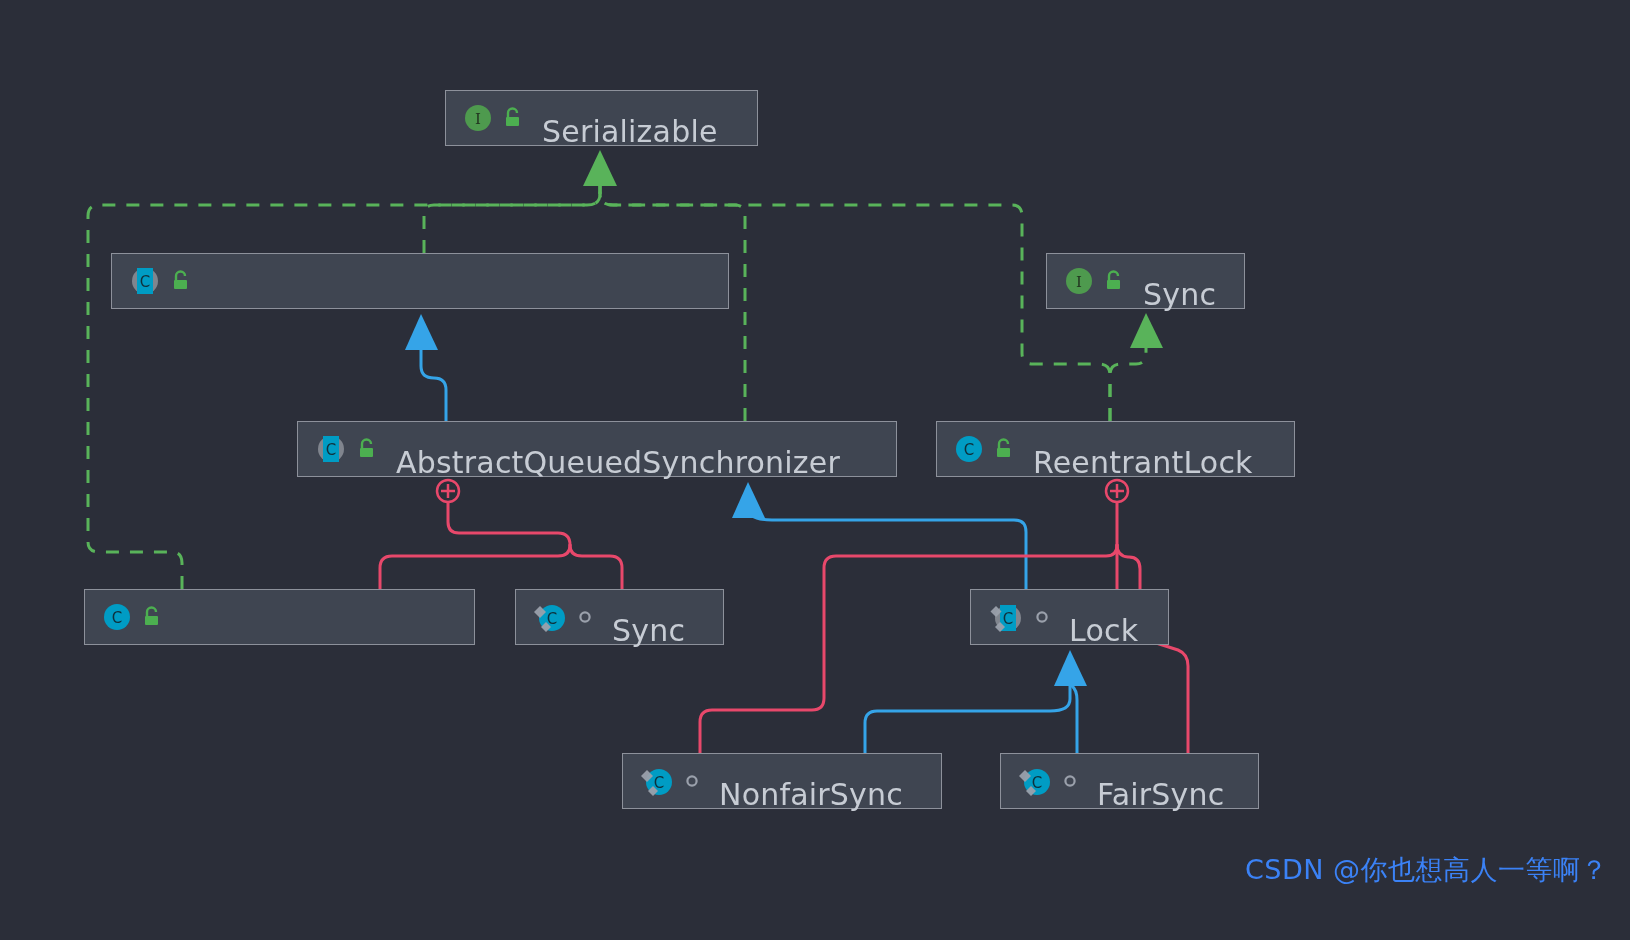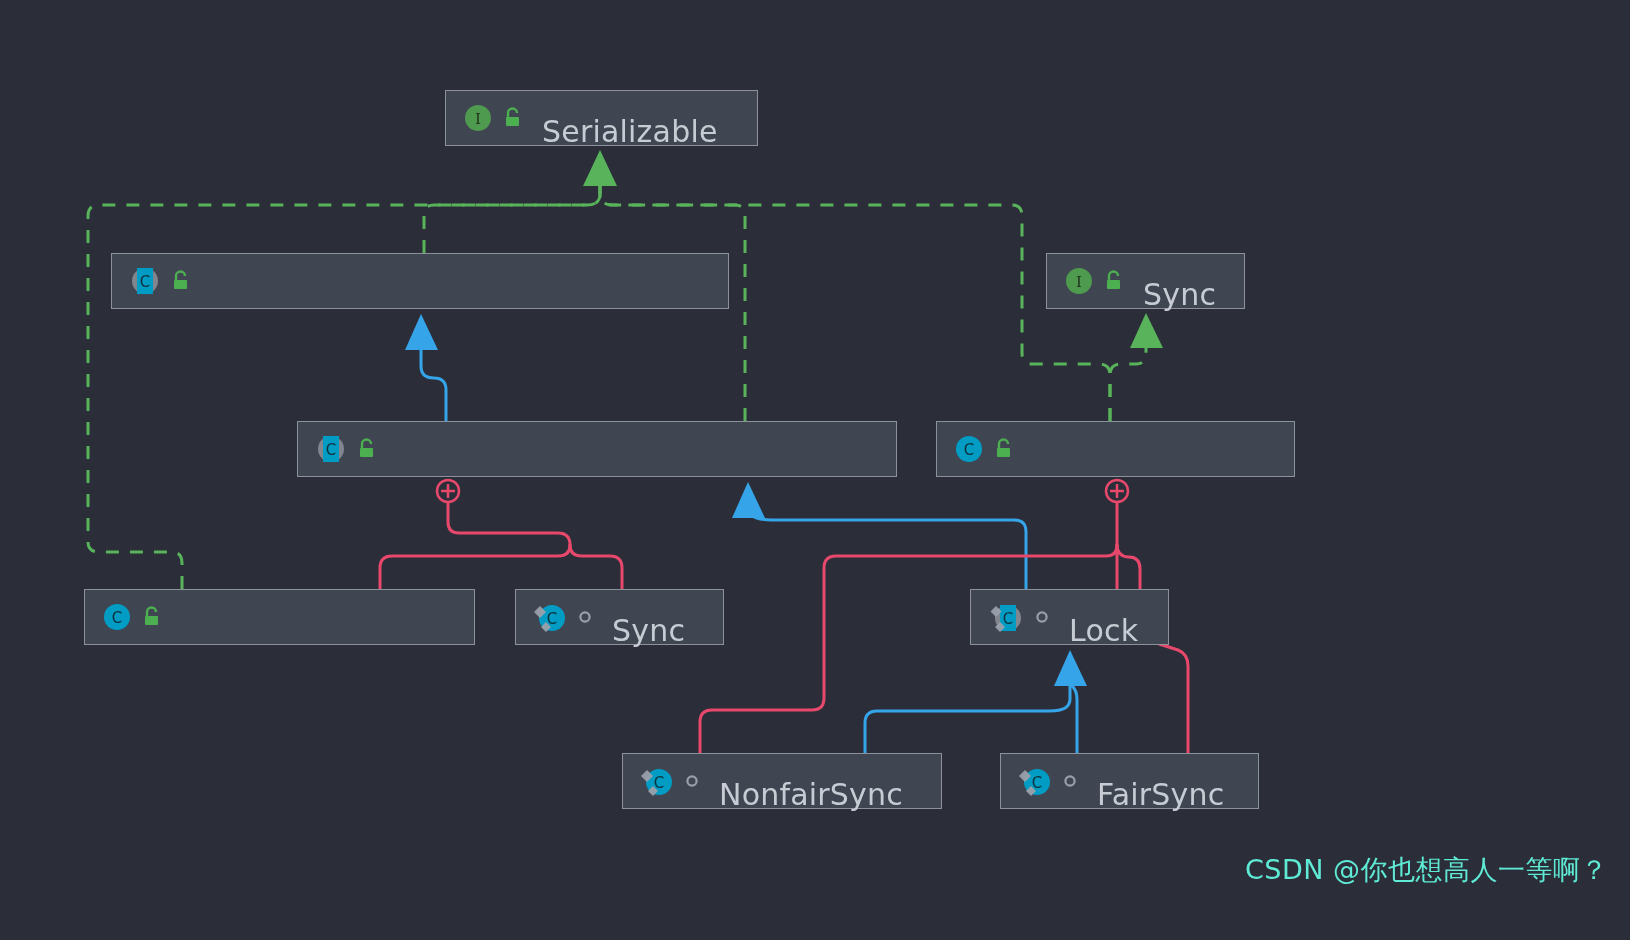--- a/index.html
+++ b/index.html
@@ -59,21 +59,21 @@
     margin-right: 12px;
   }
 
   .icon-kind { display: block; }
   .icon-vis  { display: block; margin-left: 8px; margin-right: 6px; }
 
   .watermark {
     position: absolute;
     right: 22px;
     bottom: 52px;
-    color: #5eead4;
+    color: #3b82f6;
     font-size: 27px;
     letter-spacing: 0.5px;
     white-space: nowrap;
   }
 </style>
 </head>
 <body>
 
 <div id="canvas">
 
@@ -187,33 +187,35 @@
       <svg class="icon-kind" width="34" height="32" viewBox="0 0 34 32">
         <circle cx="17" cy="16" r="13" fill="#8c9199" opacity="0.85"></circle>
         <rect x="9" y="3" width="16" height="26" fill="#009cc4"></rect>
         <text x="17" y="22" text-anchor="middle" font-family="DejaVu Sans, sans-serif" font-size="15" fill="#10313c">C</text>
       </svg>
       <svg class="icon-vis" width="22" height="24" viewBox="0 0 22 24">
         <path d="M6 11 V7 a4.5 4.5 0 0 1 9 0" fill="none" stroke="#4caf50" stroke-width="2.4"></path>
         <rect x="4" y="11" width="13" height="9" rx="1" fill="#4caf50"></rect>
       </svg>
     </span>
+    <span class="node-label">AbstractQueuedSynchronizer</span>
   </div>
 
   <div class="uml-node" style="left:936px; top:421px; width:359px;">
     <span class="icon-wrap">
       <svg class="icon-kind" width="32" height="32" viewBox="0 0 32 32">
         <circle cx="16" cy="16" r="13" fill="#009cc4"></circle>
         <text x="16" y="22" text-anchor="middle" font-family="DejaVu Sans, sans-serif" font-size="15" fill="#0d303b">C</text>
       </svg>
       <svg class="icon-vis" width="22" height="24" viewBox="0 0 22 24">
         <path d="M6 11 V7 a4.5 4.5 0 0 1 9 0" fill="none" stroke="#4caf50" stroke-width="2.4"></path>
         <rect x="4" y="11" width="13" height="9" rx="1" fill="#4caf50"></rect>
       </svg>
     </span>
+    <span class="node-label">ReentrantLock</span>
   </div>
 
   <div class="uml-node" style="left:84px; top:589px; width:391px;">
     <span class="icon-wrap">
       <svg class="icon-kind" width="32" height="32" viewBox="0 0 32 32">
         <circle cx="16" cy="16" r="13" fill="#009cc4"></circle>
         <text x="16" y="22" text-anchor="middle" font-family="DejaVu Sans, sans-serif" font-size="15" fill="#0d303b">C</text>
       </svg>
       <svg class="icon-vis" width="22" height="24" viewBox="0 0 22 24">
         <path d="M6 11 V7 a4.5 4.5 0 0 1 9 0" fill="none" stroke="#4caf50" stroke-width="2.4"></path>

